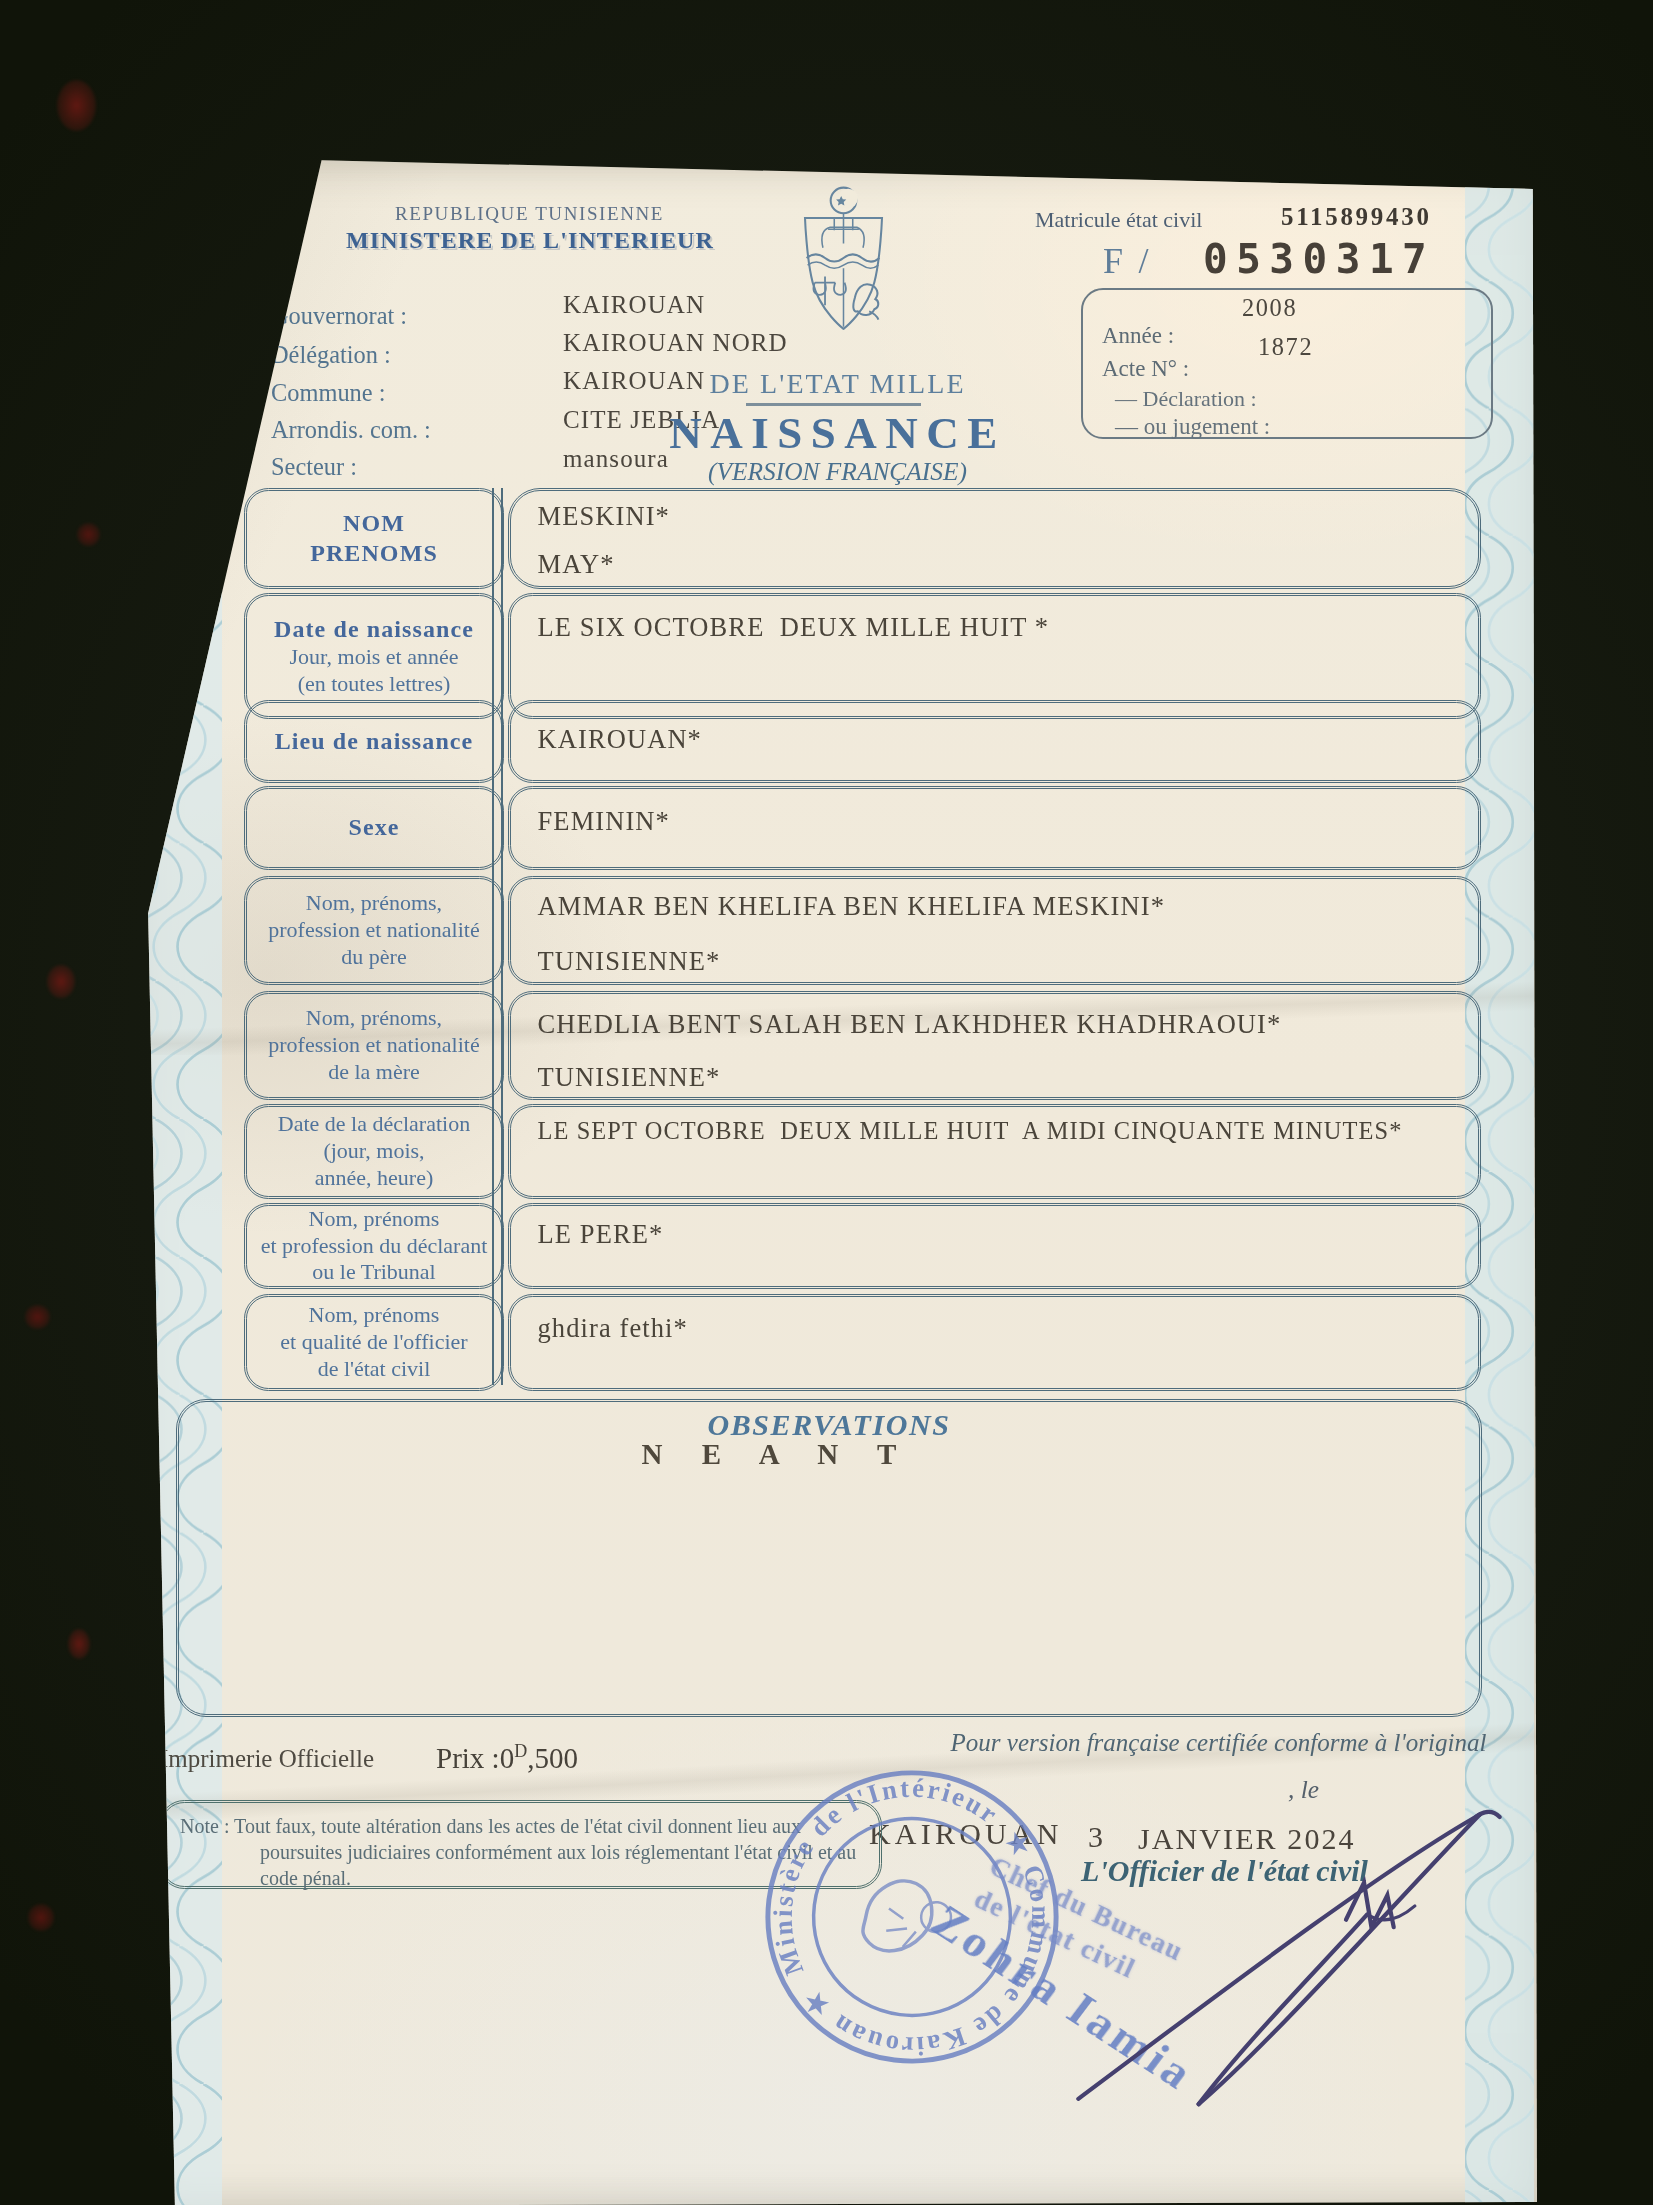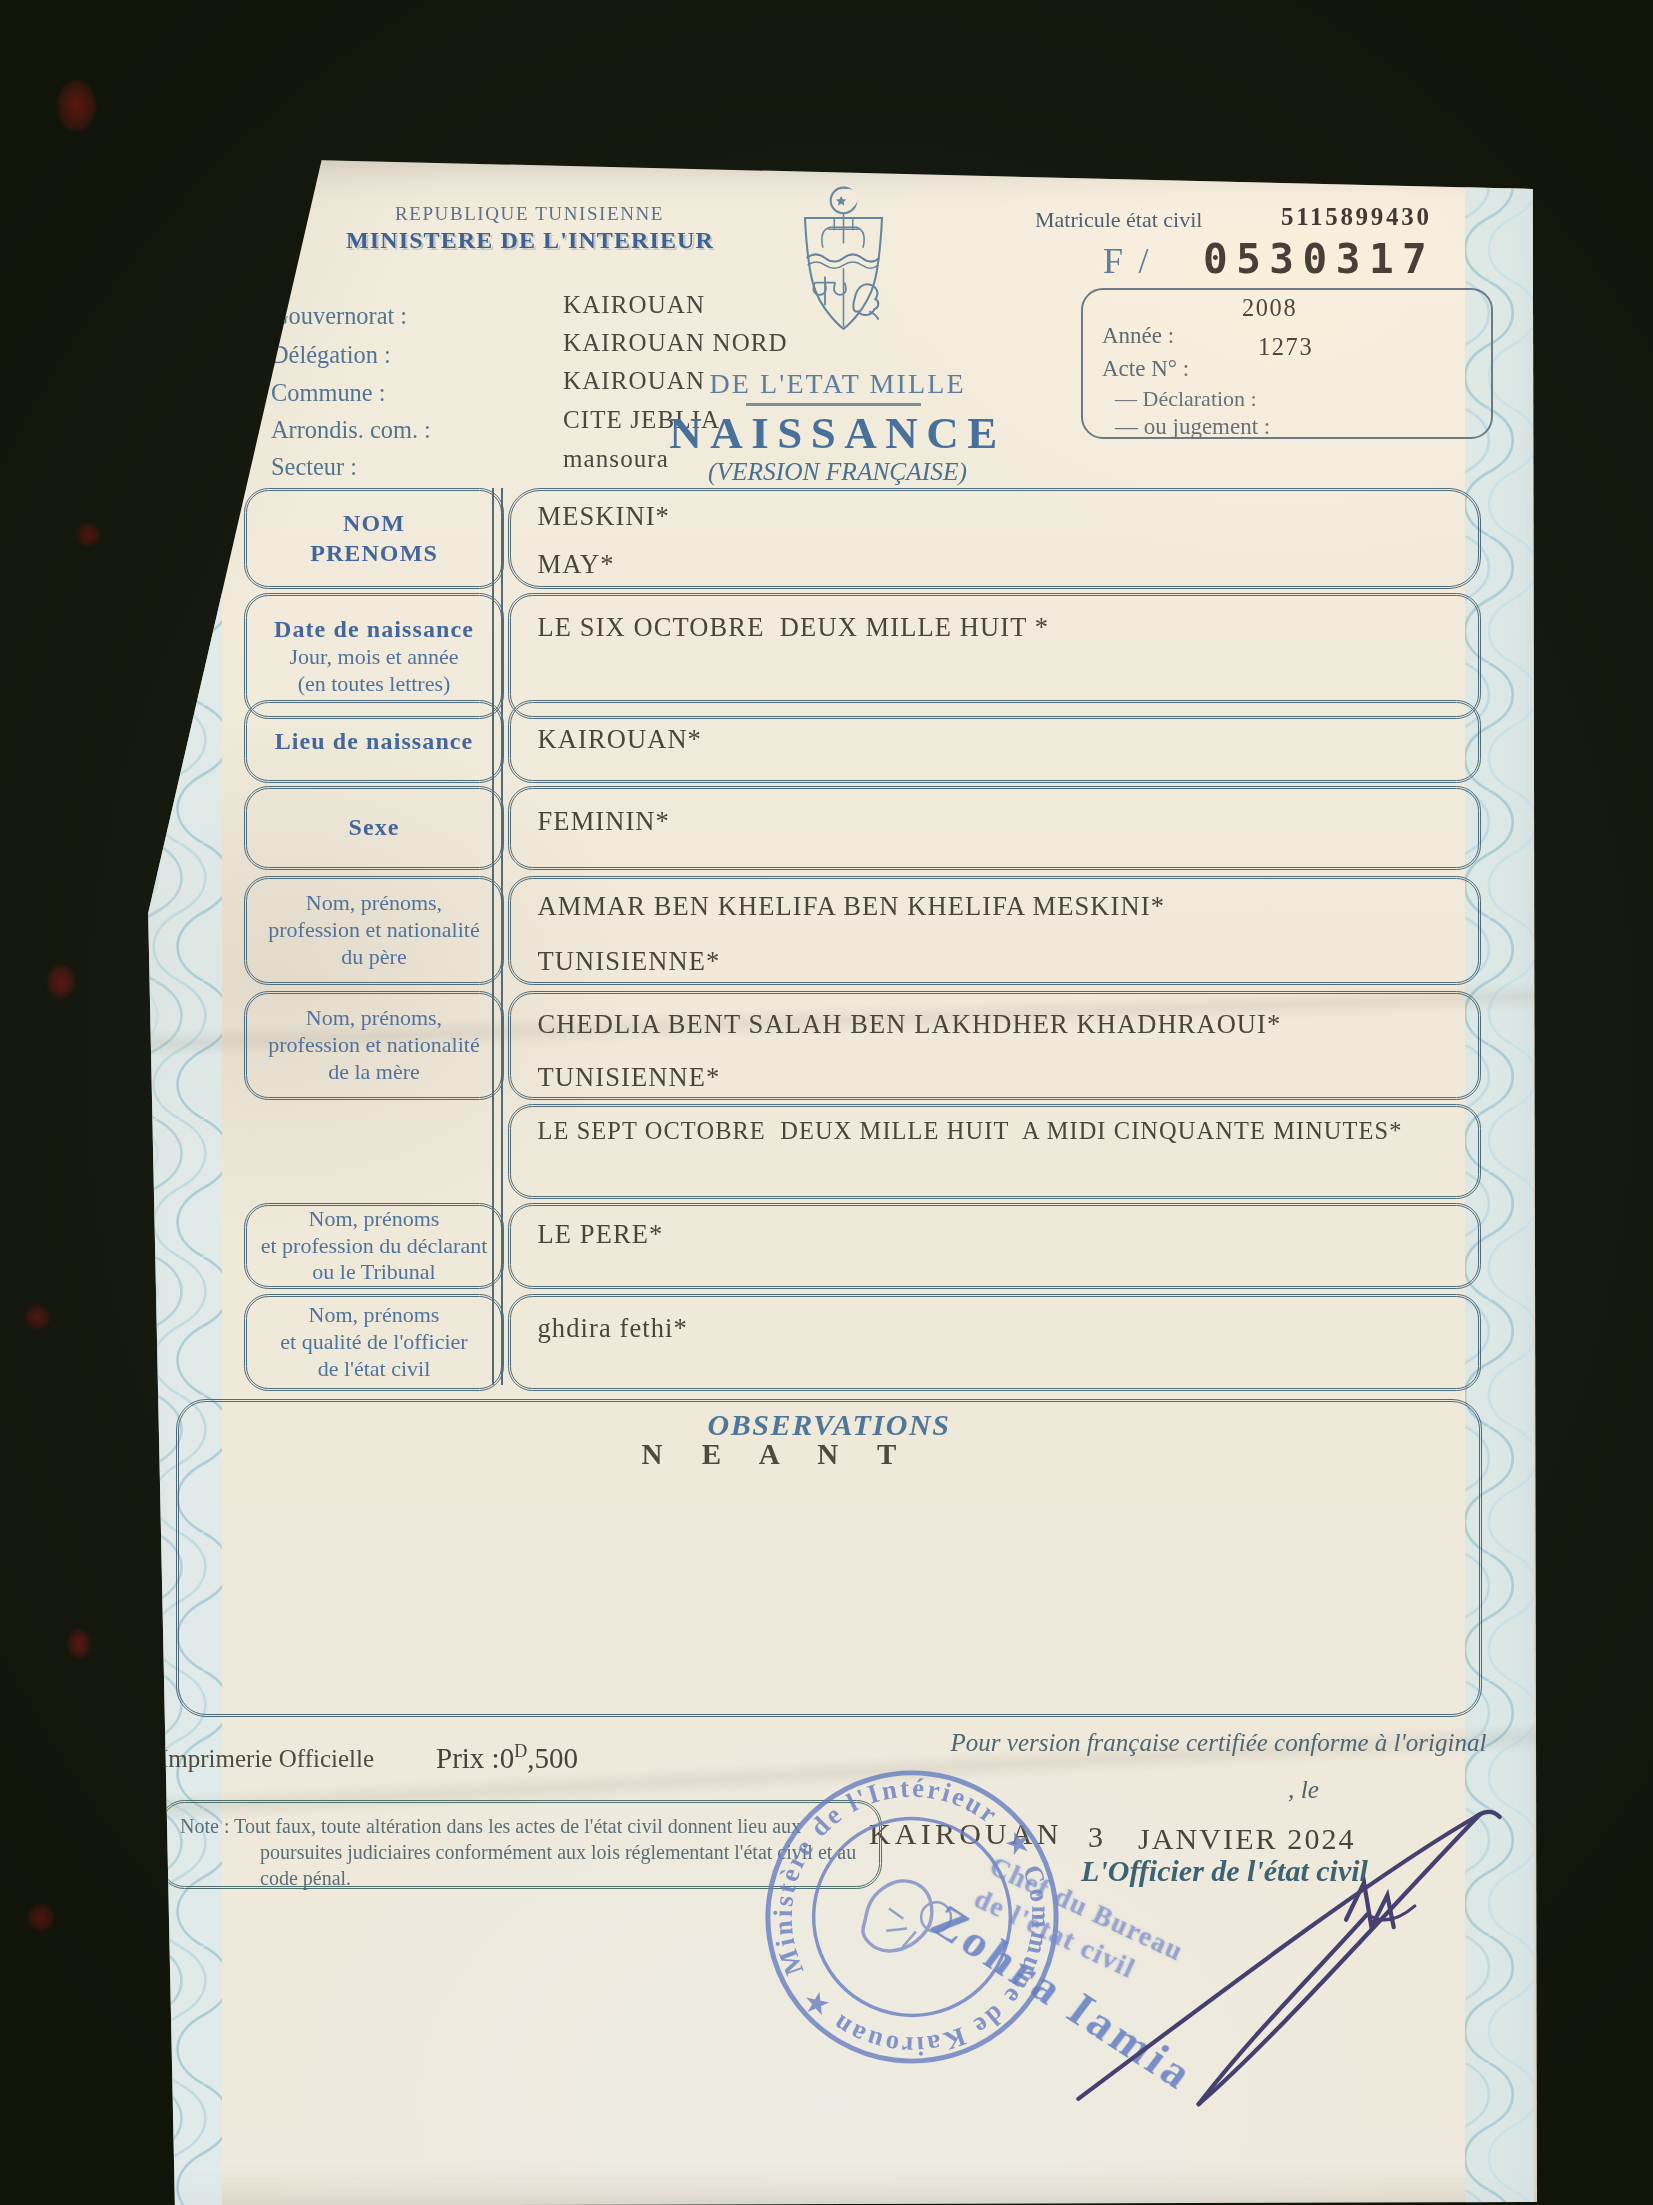--- a/index.html
+++ b/index.html
@@ -161,21 +161,21 @@
       </g>
     </svg>
 
     <div class="t matricule-label">Matricule état civil</div>
     <div class="t matricule-value">5115899430</div>
     <div class="t serial-prefix">F /</div>
     <div class="t serial-number">0530317</div>
     <div class="acte-box">
       <span class="ab-annee-val">2008</span>
       <span class="ab-annee">Année :</span>
-      <span class="ab-acte-val">1273</span>
+      <span class="ab-acte-val">1872</span>
       <span class="ab-acte">Acte N° :</span>
       <span class="ab-dec">— Déclaration :</span>
       <span class="ab-jug">— ou jugement :</span>
     </div>
 
     <div class="t title2">DE L'ETAT MILLE</div>
     <div class="title-rule"></div>
     <div class="t title3">NAISSANCE</div>
     <div class="t title4">(VERSION FRANÇAISE)</div>
 
@@ -226,20 +226,25 @@
     <div class="row-label-box" style="top:837px;height:103px;">
       <span class="lbl">Nom, prénoms,</span>
       <span class="lbl">profession et nationalité</span>
       <span class="lbl">de la mère</span>
     </div>
     <div class="row-value-box" style="top:837px;height:103px;">
       <span class="val" style="top:15px;">CHEDLIA BENT SALAH BEN LAKHDHER KHADHRAOUI*</span>
       <span class="val" style="top:68px;">TUNISIENNE*</span>
     </div>
 
+    <div class="row-label-box" style="top:950px;height:89px;">
+      <span class="lbl">Date de la déclaration</span>
+      <span class="lbl">(jour, mois,</span>
+      <span class="lbl">année, heure)</span>
+    </div>
     <div class="row-value-box" style="top:950px;height:89px;">
       <span class="val" style="top:9.5px;font-size:24.4px;">LE SEPT OCTOBRE  DEUX MILLE HUIT  A MIDI CINQUANTE MINUTES*</span>
     </div>
 
     <div class="row-label-box" style="top:1049px;height:80px;">
       <span class="lbl">Nom, prénoms</span>
       <span class="lbl">et profession du déclarant</span>
       <span class="lbl">ou le Tribunal</span>
     </div>
     <div class="row-value-box" style="top:1049px;height:80px;">

